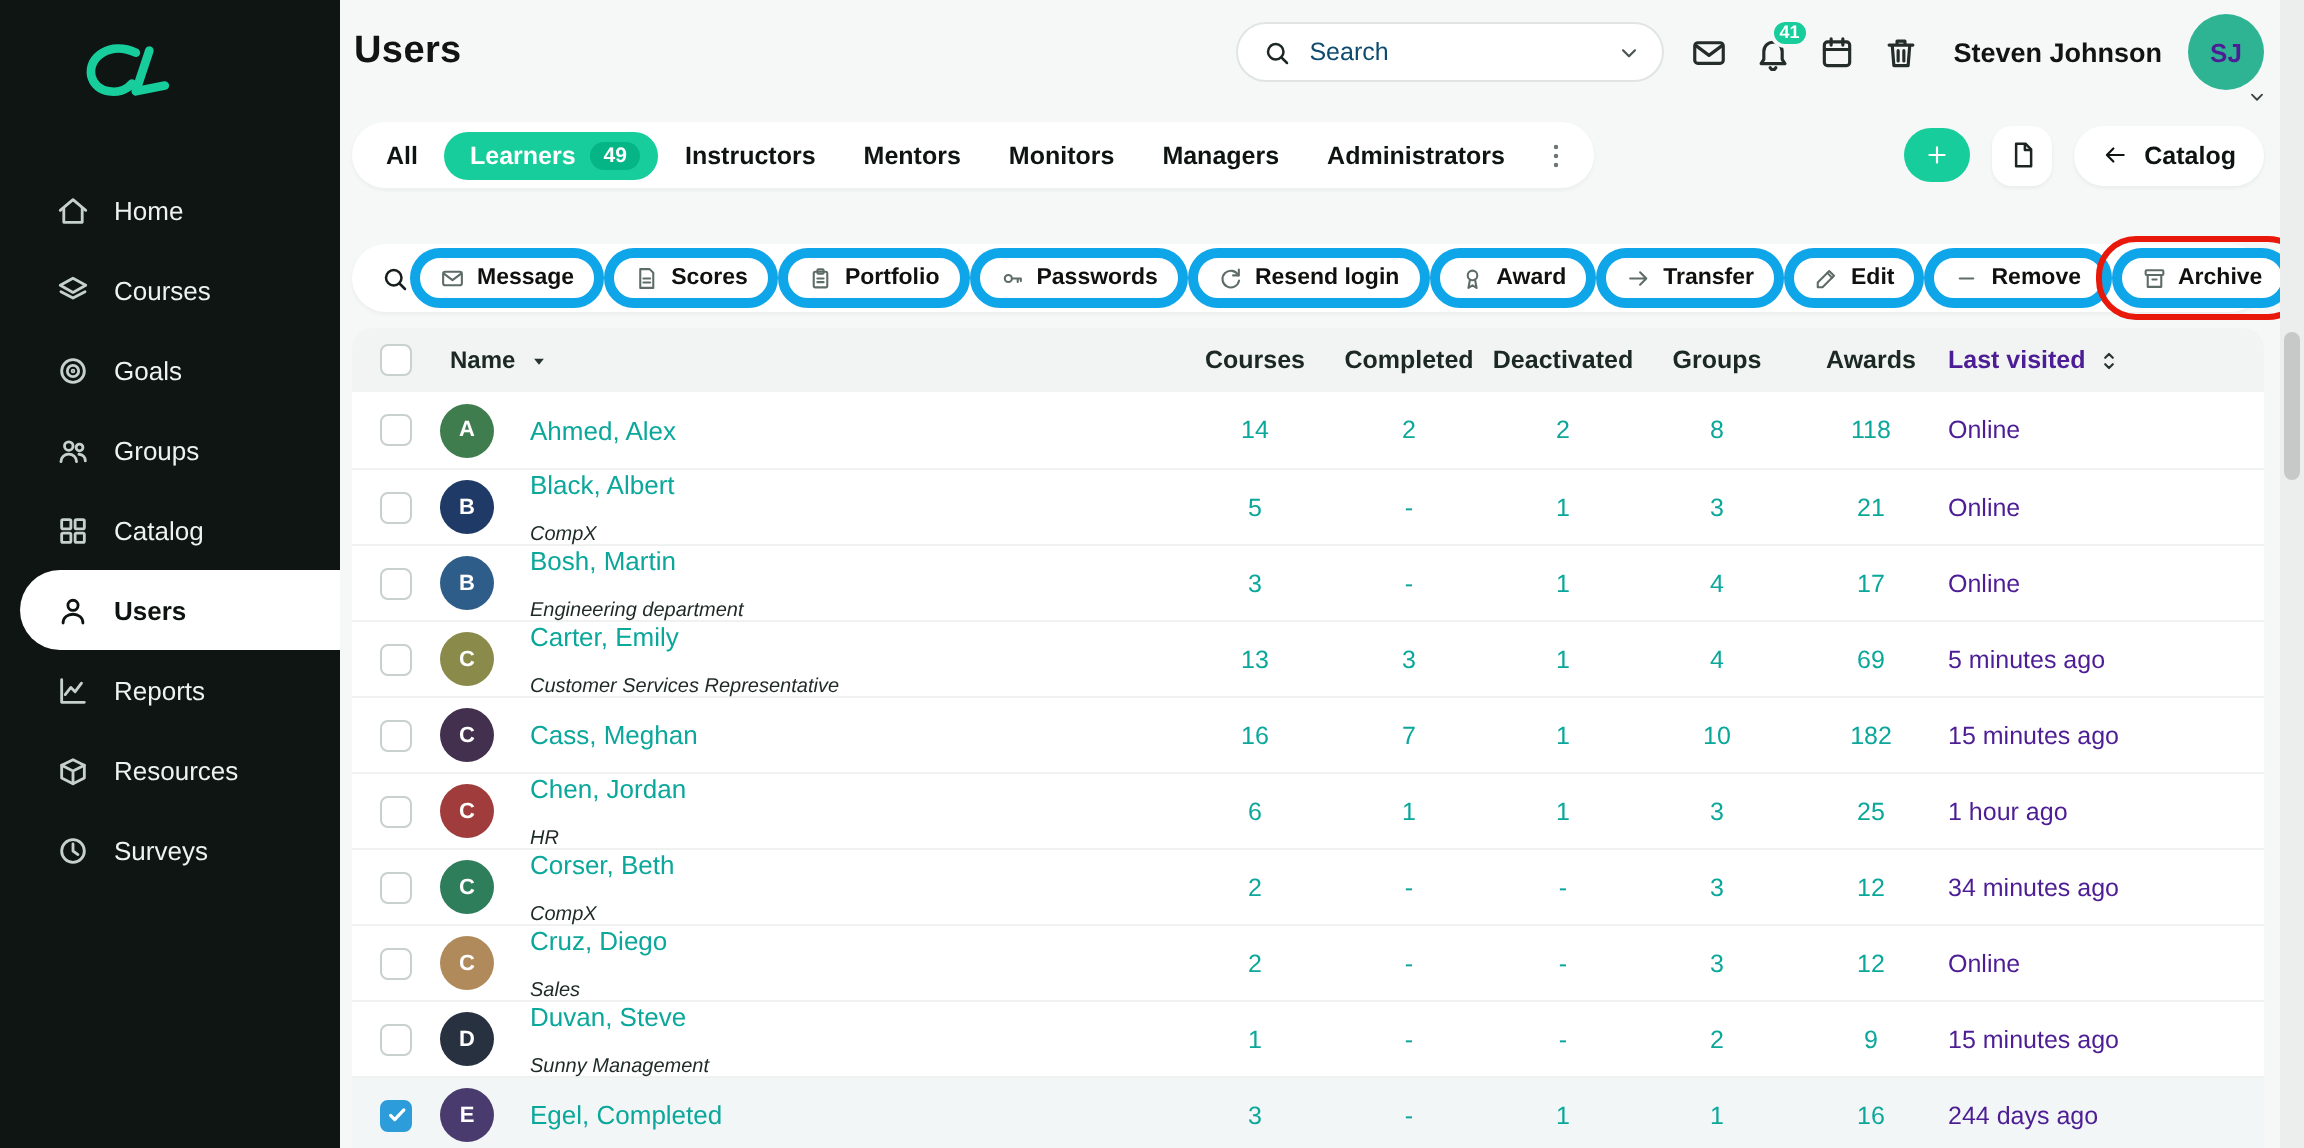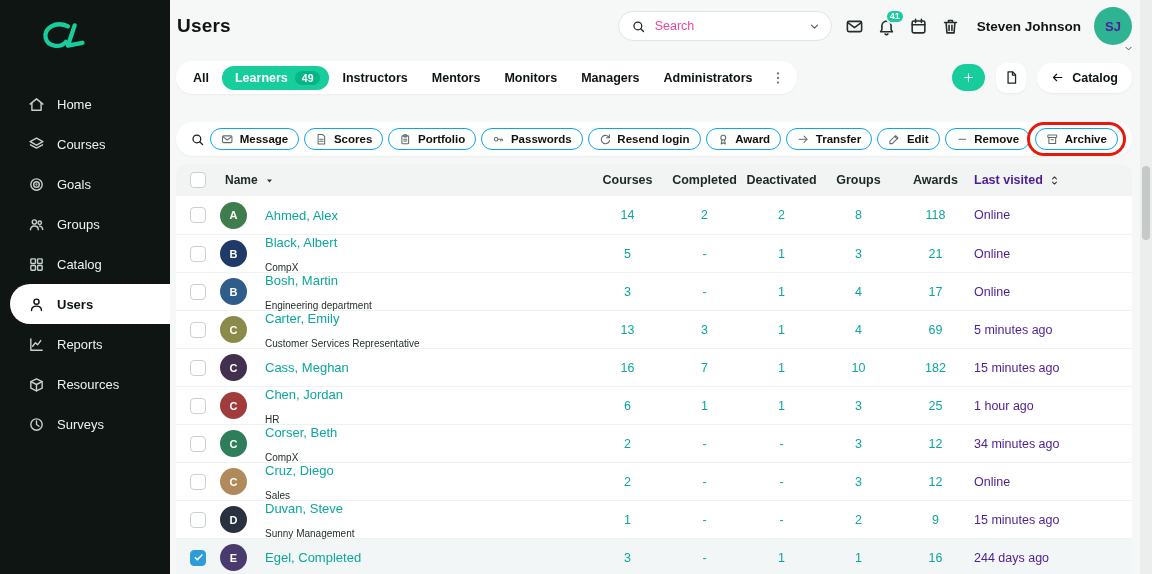--- a/index.html
+++ b/index.html
@@ -20,21 +20,21 @@
   .ic svg { width:100%; height:100%; display:block; }
   .ic { display:inline-block; line-height:0; }
 
   
   .main { position:absolute; left:155px; top:0; right:12px; bottom:0; }
 
   .topbar { position:absolute; top:0; left:0; right:0; height:52px; display:flex; align-items:center; padding:0 8px 0 22px; gap:13px; }
   .topbar h1 { font-size:19px; font-weight:700; margin-right:auto; letter-spacing:.2px; }
   .search { width:214px; height:30px; background:#fff; border:1px solid #e0e5e4; border-radius:16px; display:flex; align-items:center; gap:9px; padding:0 10px 0 12px; cursor:text; }
   .search .ic { width:15px; height:15px; color:#1d2724; }
-  .search .ph { font-size:12.5px; color:#ec4899; flex:1; }
+  .search .ph { font-size:12.5px; color:#0c4a6e; flex:1; }
   .search .chev { width:13px; height:13px; color:#49534f; }
   .hbtn { width:19px; height:19px; color:#242d2a; cursor:pointer; position:relative; display:inline-block; line-height:0; }
   .hbtn svg { width:19px; height:19px; }
   .badge { position:absolute; top:-8px; right:-9px; min-width:18px; height:15px; background:var(--accent,#17cd9c); color:#fff; font-size:9px; font-weight:700; border-radius:9px; display:flex; align-items:center; justify-content:center; padding:0 3px; border:2px solid #f6f8f8; }
   .uname { font-size:13.5px; font-weight:700; margin-left:4px; white-space:nowrap; }
   .avatar { width:38px; height:38px; border-radius:50%; background:var(--av,#31b898); color:#4c1d95; font-size:13px; font-weight:700; display:flex; align-items:center; justify-content:center; position:relative; cursor:pointer; flex:0 0 38px; }
   .av-ch { position:absolute; right:-2px; bottom:-9px; width:11px; height:11px; color:#39433f; }
 
   
   .tabsrow { position:absolute; top:61px; left:21px; right:8px; height:33px; display:flex; align-items:center;gap:20px; }
@@ -47,41 +47,41 @@
   .btn-plus { width:33px; height:27px; border:none; border-radius:14px; background:var(--accent,#17cd9c); color:#fff; cursor:pointer; display:flex; align-items:center; justify-content:center; }
   .btn-plus .ic { width:13px; height:13px; }
   .btn-page { width:30px; height:30px; border:none; border-radius:10px; background:#fff; color:#1c2522; cursor:pointer; display:flex; align-items:center; justify-content:center; box-shadow:0 1px 2px rgba(20,30,28,.06); }
   .btn-page .ic { width:15px; height:15px; }
   .btn-catalog { height:30px; border:none; border-radius:16px; background:#fff; padding:0 14px; font-size:12.5px; font-weight:700; color:#0d1412; cursor:pointer; display:flex; align-items:center; gap:8px; box-shadow:0 1px 2px rgba(20,30,28,.06); font-family:inherit; }
   .btn-catalog .ic { width:13px; height:13px; }
 
   
   .toolbar { position:absolute; top:122px; left:21px; right:8px; height:34px; background:#fff; border-radius:17px; display:flex; align-items:center; justify-content:space-between; padding:0 14px; box-shadow:0 1px 2px rgba(20,30,28,.05); }
   .tsearch { width:15px; height:15px; color:#161e1b; cursor:pointer; flex:0 0 15px; }
-  .tbtn { display:flex; align-items:flex-start; gap:6px; border:1px solid #0ea5e9; border-radius:15px; padding:4px 10px; font-size:11.5px; font-weight:700; color:#10100f; background:#fff; cursor:pointer; white-space:nowrap; font-family:inherit; }
+  .tbtn { display:flex; align-items:flex-start; gap:6px; border:5px solid #0ea5e9; border-radius:15px; padding:4px 10px; font-size:11.5px; font-weight:700; color:#10100f; background:#fff; cursor:pointer; white-space:nowrap; font-family:inherit; }
   .tbtn .ic { width:12.5px; height:12.5px; color:#5e6c68; }
   .hlwrap { position:relative; display:inline-flex; }
   .hlwrap::after { content:''; position:absolute; top:-6px; bottom:-6px; left:-8px; right:-8px; border:3.5px solid var(--ring,#e8190b); border-radius:20px; pointer-events:none; }
 
   
   .table { position:absolute; top:164px; left:21px; right:8px; bottom:0; background:#fff; border-radius:10px 10px 0 0; overflow:hidden; }
   .thead { height:32px; background:#f1f4f3; display:flex; align-items:center; font-size:12px; font-weight:700; color:#1c2823; }
   .trow { height:38px; display:flex; align-items:center; background:#fff; }
   .trow + .trow { border-top:1px solid #eff2f1; }
   .trow.checked { background:#f3f6f6; }
   .cchk { flex:0 0 44px; display:flex; justify-content:center; }
   .cb { width:16px; height:16px; border:1.5px solid #c8d1ce; border-radius:4px; background:#fff; cursor:pointer; display:flex; align-items:center; justify-content:center; }
   .cb.checked { background:var(--chk,#2d9cdb); border-color:var(--chk,#2d9cdb); color:#fff; }
   .cb .ic { width:11px; height:11px; }
   .cav { flex:0 0 40px; display:flex; align-items:center; }
   .rav { width:27px; height:27px; border-radius:50%; color:#fff; font-size:11px; font-weight:700; display:flex; align-items:center; justify-content:center; }
   .cname { flex:1 1 auto; min-width:0; padding-left:5px; }
   .cname-h { flex:1 1 auto; padding-left:5px; display:flex; align-items:center; gap:5px; }
   .nm { font-size:13px; color:var(--link,#0ba79b); text-decoration:none; cursor:pointer; display:block; }
-  .sub { font-size:10px; color:#1e2a26; margin-top:12px; }
+  .sub { font-size:10px; color:#1e2a26; margin-top:12px;font-style:italic; }
   .cnum { flex:0 0 77px; text-align:center; font-size:12.5px; }
   .cnum a { color:var(--link,#0ba79b); text-decoration:none; cursor:pointer; }
   .clv { flex:0 0 158px; font-size:12.5px; color:#4c1d95; display:flex; align-items:center; gap:5px; }
   .sort-ic { width:13px; height:13px; color:#2a342f; cursor:pointer; }
 
   
   .scrollbar { position:absolute; right:0; top:0; width:12px; height:100%; background:#eceeee; }
   .thumb { position:absolute; left:2px; top:166px; width:8px; height:74px; border-radius:4px; background:#c5c9c8; cursor:grab; }
 </style>
 </head>

